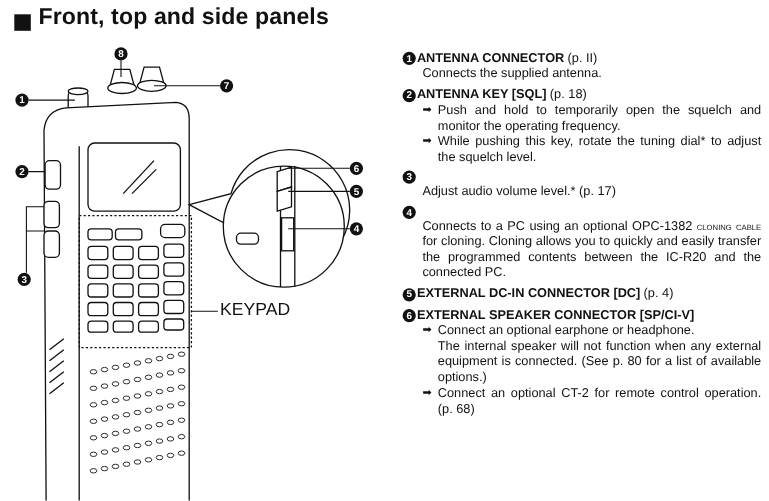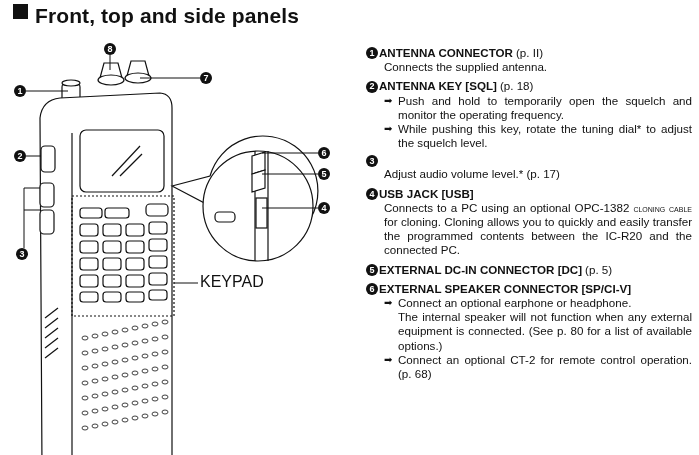--- a/index.html
+++ b/index.html
@@ -1,17 +1,17 @@
 <!DOCTYPE html>
 <html><head>
 <meta charset="utf-8">
 <style>
   html, body { margin:0; padding:0; background:#fff; }
   body { width:699px; height:455px; position:relative; overflow:hidden; font-family:"Liberation Sans", sans-serif; color:#111; }
-  .title { position:absolute; left:13px; top:4px; font-size:21px; font-weight:bold; letter-spacing:0.1px; display:flex; align-items:flex-start; }
+  .title { position:absolute; left:13px; top:4px; font-size:21px; font-weight:bold; letter-spacing:0.1px; display:flex; align-items:flex-end; }
   .title .sq { display:inline-block; width:15px; height:15px; background:#111; margin-right:7px; }
   .figure { position:absolute; left:0; top:38px; width:340px; height:417px; }
   .desc { position:absolute; left:366px; top:46px; width:326px; font-size:11.6px; line-height:14.2px; }
   .item { margin-bottom:5px; }
   .item-head { display:flex; align-items:center; font-weight:bold; }
   .num { display:inline-flex; justify-content:center; align-items:center; width:12px; height:12px; border-radius:50%; background:#111; color:#fff; font-size:9px; font-weight:bold; margin-right:1px; }
   .page-ref { font-weight:normal; margin-left:3px; }
   .body { padding-left:18px; text-align:justify; }
   .bullet { display:flex; padding-left:18px; }
   .arrow { width:14px; flex:none; font-size:10px; }
@@ -249,30 +249,29 @@
   <div class="item">
     <div class="item-head">
         <span class="num">3</span>
       </div>
     <div class="body">Adjust audio volume level.* (p. 17)</div>
   </div>
 
   <div class="item">
     <div class="item-head">
         <span class="num">4</span>
-        <span>USB JACK [USB]</span>
       </div>
     <div class="body"><span>Connects to a PC using an optional OPC-1382 </span><span class="sc">cloning cable</span><span> for cloning. Cloning allows you to quickly and easily transfer the programmed contents between the IC-R20 and the connected PC.</span></div>
   </div>
 
   <div class="item">
     <div class="item-head">
         <span class="num">5</span>
         <span>EXTERNAL DC-IN CONNECTOR [DC]</span>
-        <span class="page-ref">(p. 5)</span>
+        <span class="page-ref">(p. 4)</span>
       </div>
   </div>
 
   <div class="item">
     <div class="item-head">
         <span class="num">6</span>
         <span>EXTERNAL SPEAKER CONNECTOR [SP/CI-V]</span>
       </div>
     <div class="bullet">
         <span class="arrow">➡</span>

